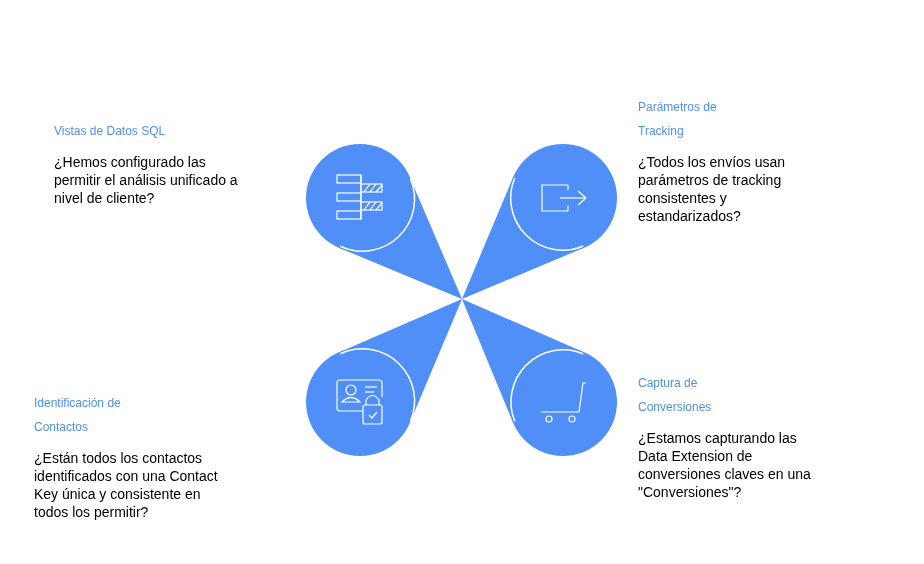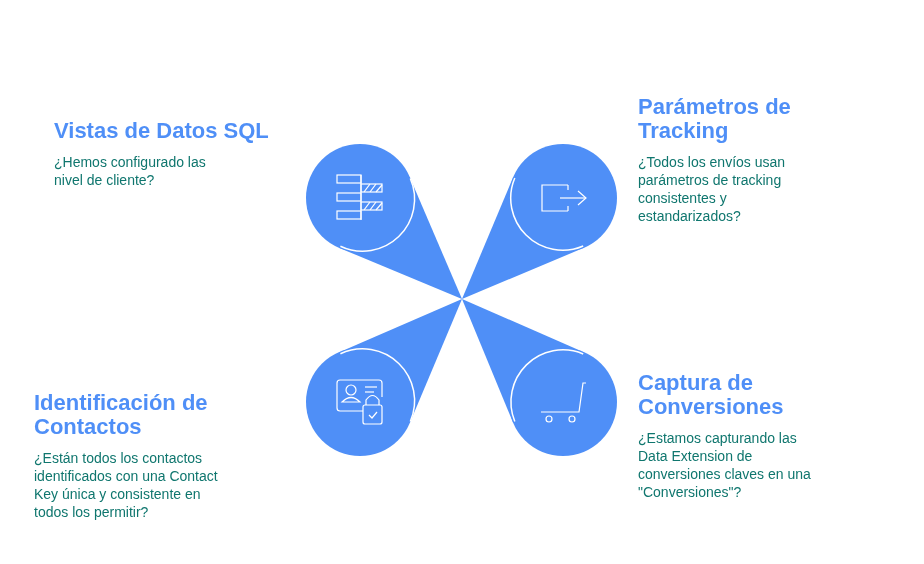--- a/index.html
+++ b/index.html
@@ -21,30 +21,30 @@
       width: 924px;
       height: 564px;
     }
     .block {
       position: absolute;
       color: #4F8FF7;
     }
     .block.left { text-align: left; }
     .block.right { text-align: left; }
     .block .title {
-      font-weight: bold;
-      font-size: 22px;
+      font-weight: normal;
+      font-size: 12px;
       line-height: 24px;
       color: #4F8FF7;
       margin: 0 0 10px 0;
     }
     .block .body {
       font-size: 14px;
       line-height: 18px;
-      color: #0f766e;
+      color: #000000;
       margin: 0;
     }
     .line { display: block; white-space: nowrap; }
   </style>
 </head>
 <body>
 
 <svg class="diagram-svg" viewBox="0 0 924 564" xmlns="http://www.w3.org/2000/svg">
 
   <polygon points="462,299 409.6,176.7 339.3,247.9" fill="#4F8FF7"></polygon>
@@ -108,20 +108,21 @@
     </g>
   </g>
 </svg>
 
 <div class="block left" style="right: 650px; top: 119px; width: 220px;">
   <div class="title">
     <span class="line">Vistas de Datos SQL</span>
   </div>
   <div class="body">
     <span class="line">¿Hemos configurado las</span>
+    <span class="line">permitir el análisis unificado a</span>
     <span class="line">nivel de cliente?</span>
   </div>
 </div>
 
 <div class="block right" style="left: 638px; top: 95px; width: 220px;">
   <div class="title">
     <span class="line">Parámetros de</span>
     <span class="line">Tracking</span>
   </div>
   <div class="body">

